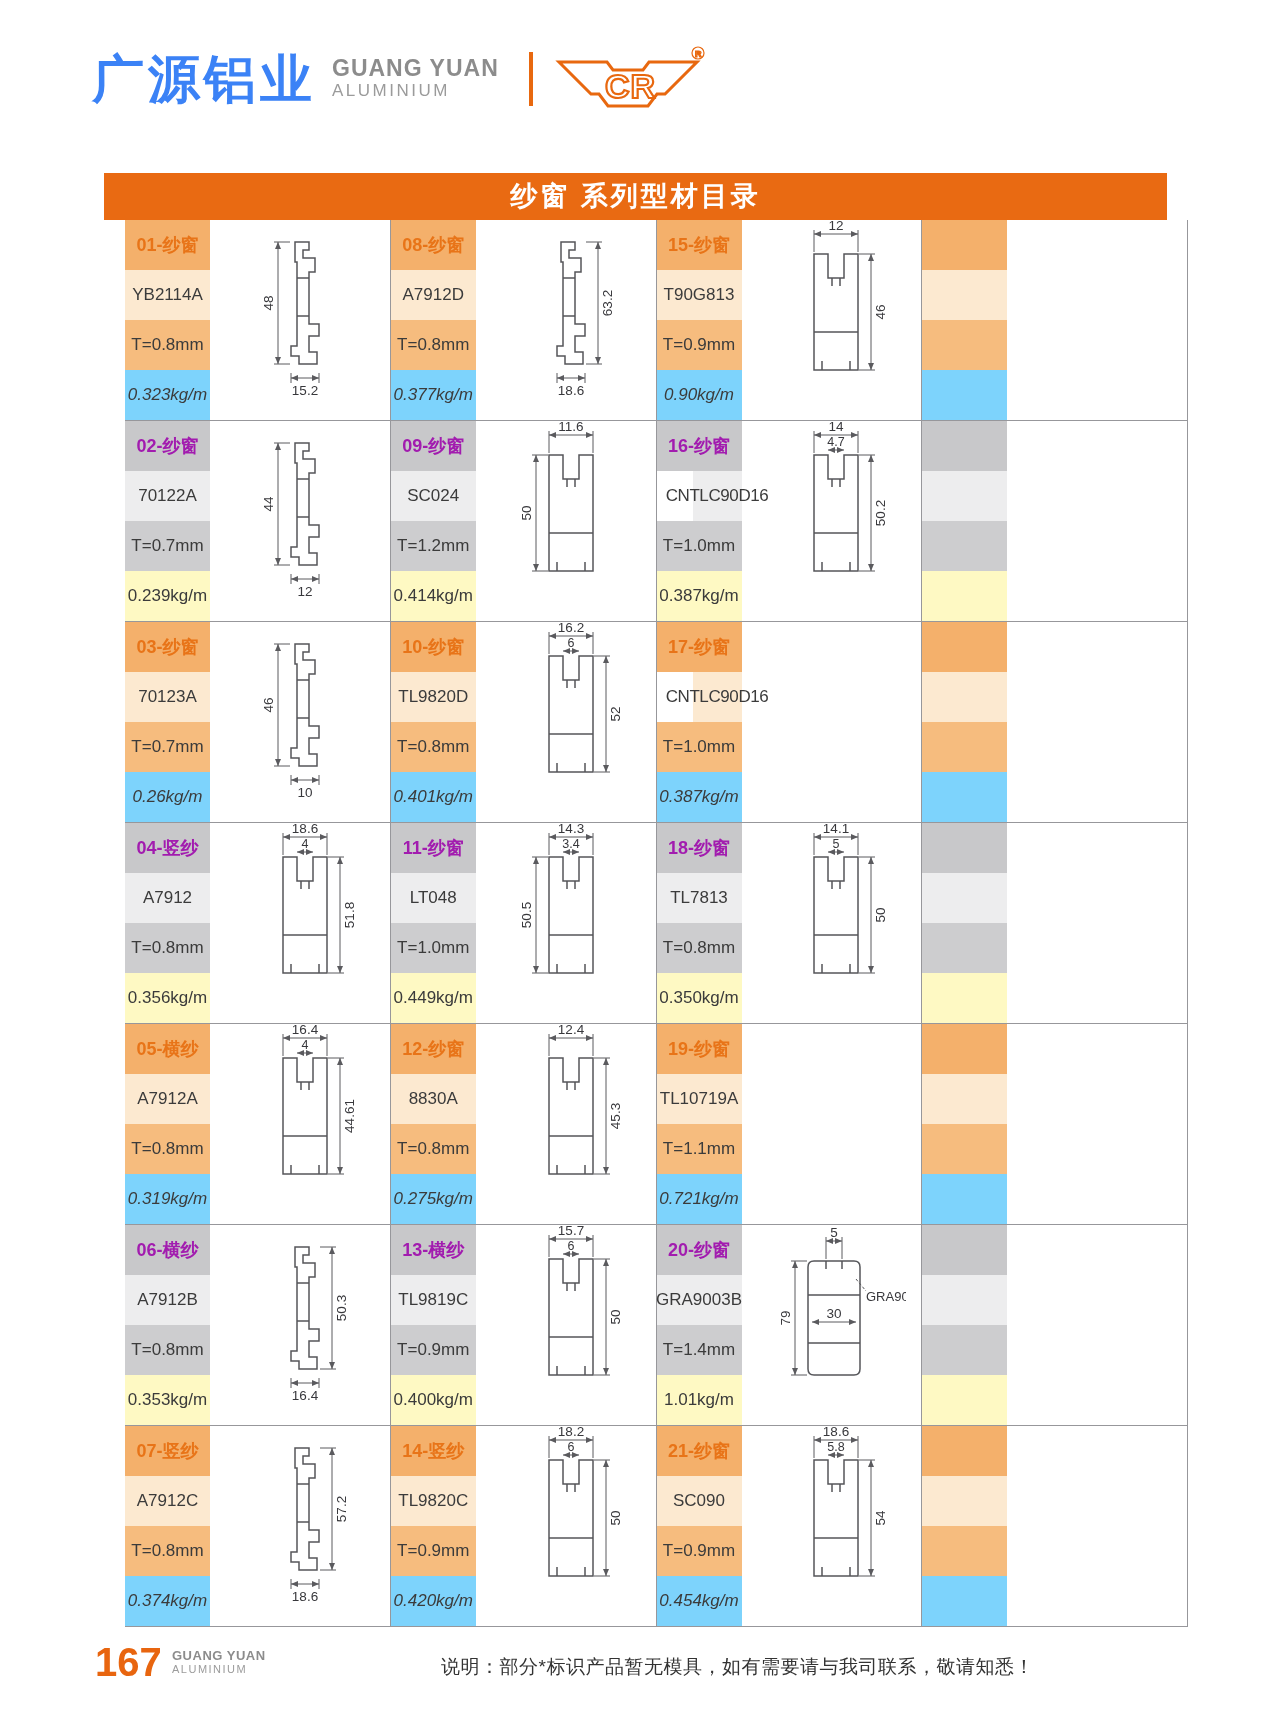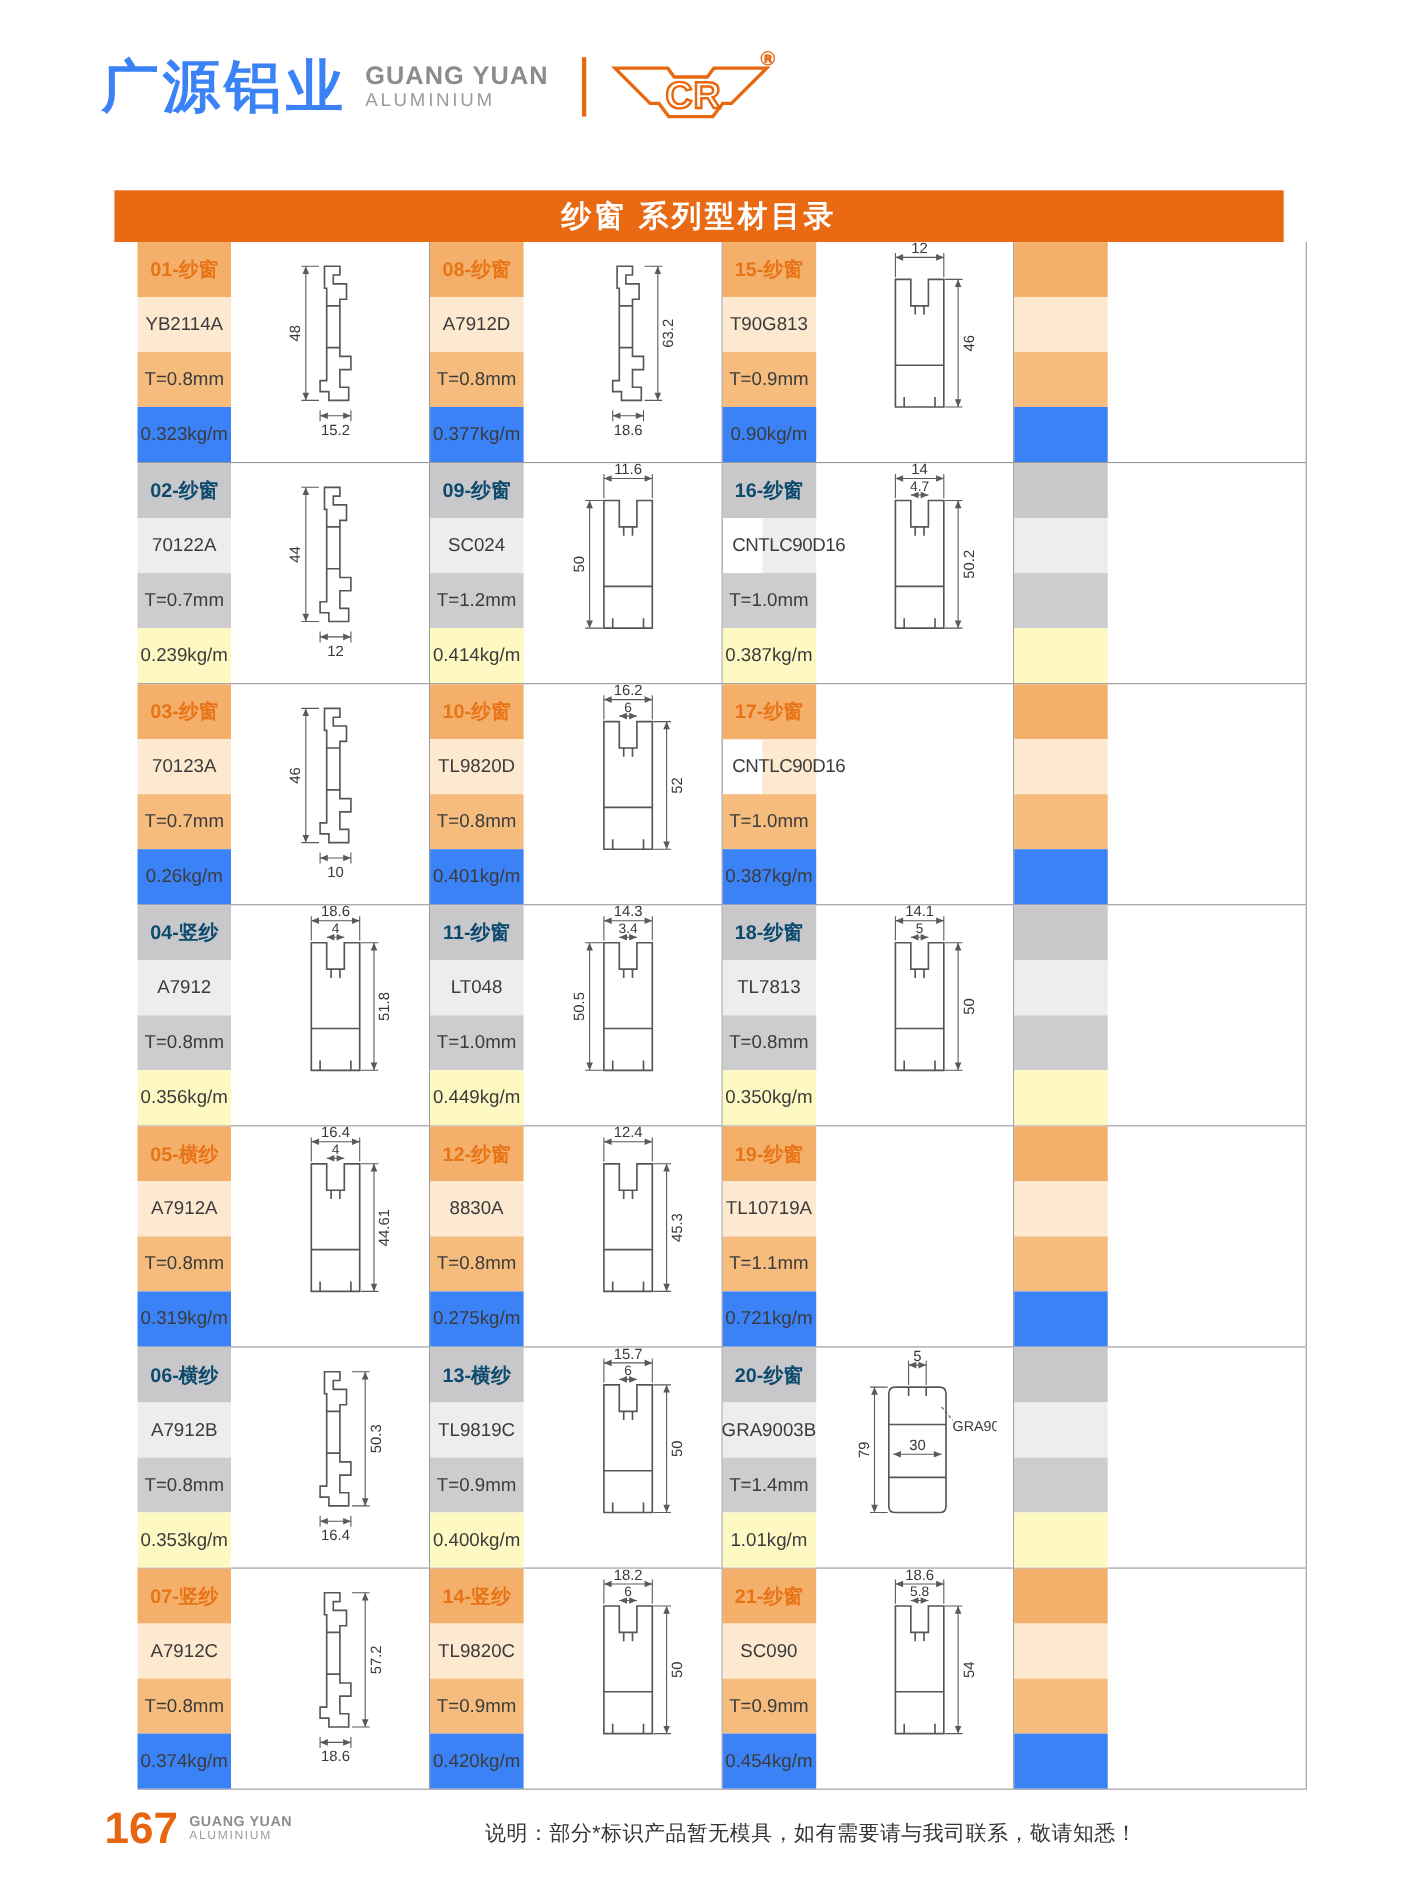--- a/index.html
+++ b/index.html
@@ -28,27 +28,27 @@
   .cell{flex:1;position:relative;box-sizing:border-box;border-left:1.5px solid #97979B;}
   .row .cell:first-child{border-left:none;}
   .row .cell:last-child{border-right:1.5px solid #97979B;}
   .bands{position:absolute;left:0;top:0;width:85px;height:100%;display:flex;flex-direction:column;}
   .band{flex:1;display:flex;align-items:center;justify-content:center;font-size:17px;color:#3B3B3B;white-space:nowrap;}
   .band.hdr{font-weight:bold;font-size:18px;}
   .band.small-code{font-size:17px;letter-spacing:-0.4px;margin-left:36px;}
   .row.t-orange .b0{background:#F4B06B;}
   .row.t-orange .b1{background:#FCE9D0;}
   .row.t-orange .b2{background:#F6BC7E;}
-  .row.t-orange .b3{background:#3b82f6;}
+  .row.t-orange .b3{background:#7dd3fc;font-style:italic;}
   .row.t-orange .hdr{color:#E87418;}
   .row.t-gray .b0{background:#C8C8CA;}
   .row.t-gray .b1{background:#EDEDEE;}
   .row.t-gray .b2{background:#CDCDCF;}
   .row.t-gray .b3{background:#fef9c3;}
-  .row.t-gray .hdr{color:#0c4a6e;}
+  .row.t-gray .hdr{color:#a21caf;}
   .draw{position:absolute;left:85px;top:0;right:0;bottom:0;display:flex;align-items:flex-start;justify-content:center;text-decoration:underline;}
   .draw svg{display:block;}
   .draw .profile{fill:none;stroke:#55565A;stroke-width:1.5;stroke-linejoin:miter;}
   .draw .dimline{fill:none;stroke:#5A5A5E;stroke-width:1;}
   .draw .dimarrow{fill:#5A5A5E;stroke:none;}
   .draw text{fill:#38383C;font-size:13.5px;font-family:"Liberation Sans",sans-serif;}
   .draw text.t2{font-size:12.5px;}
   .draw text.note{font-size:13px;}
 
   

